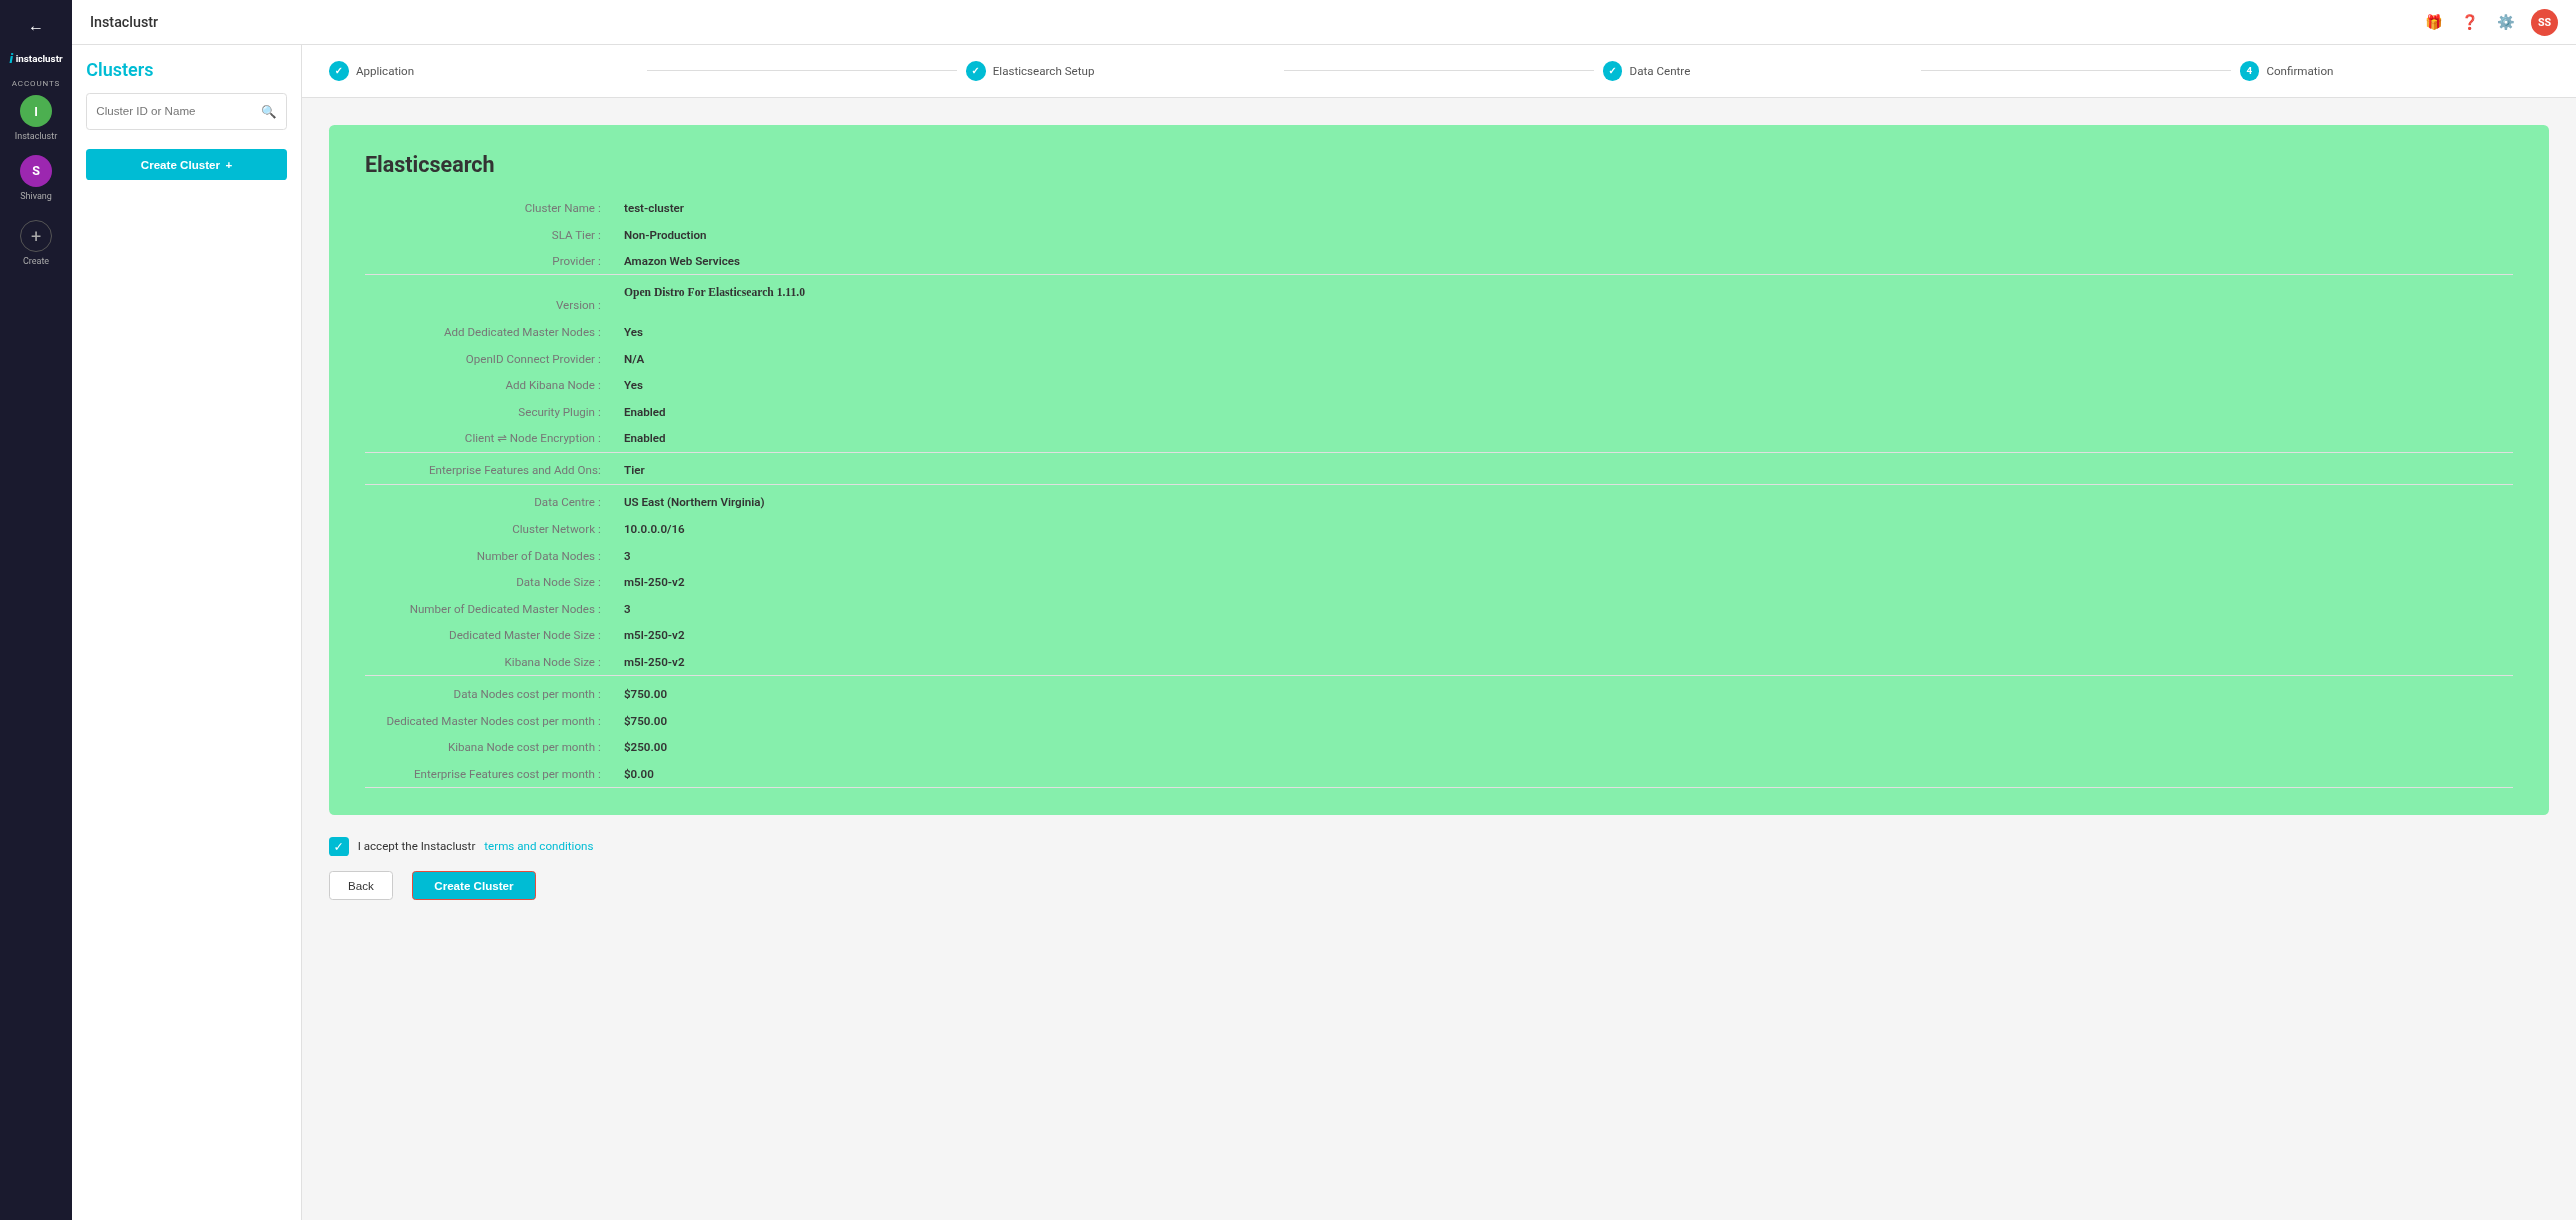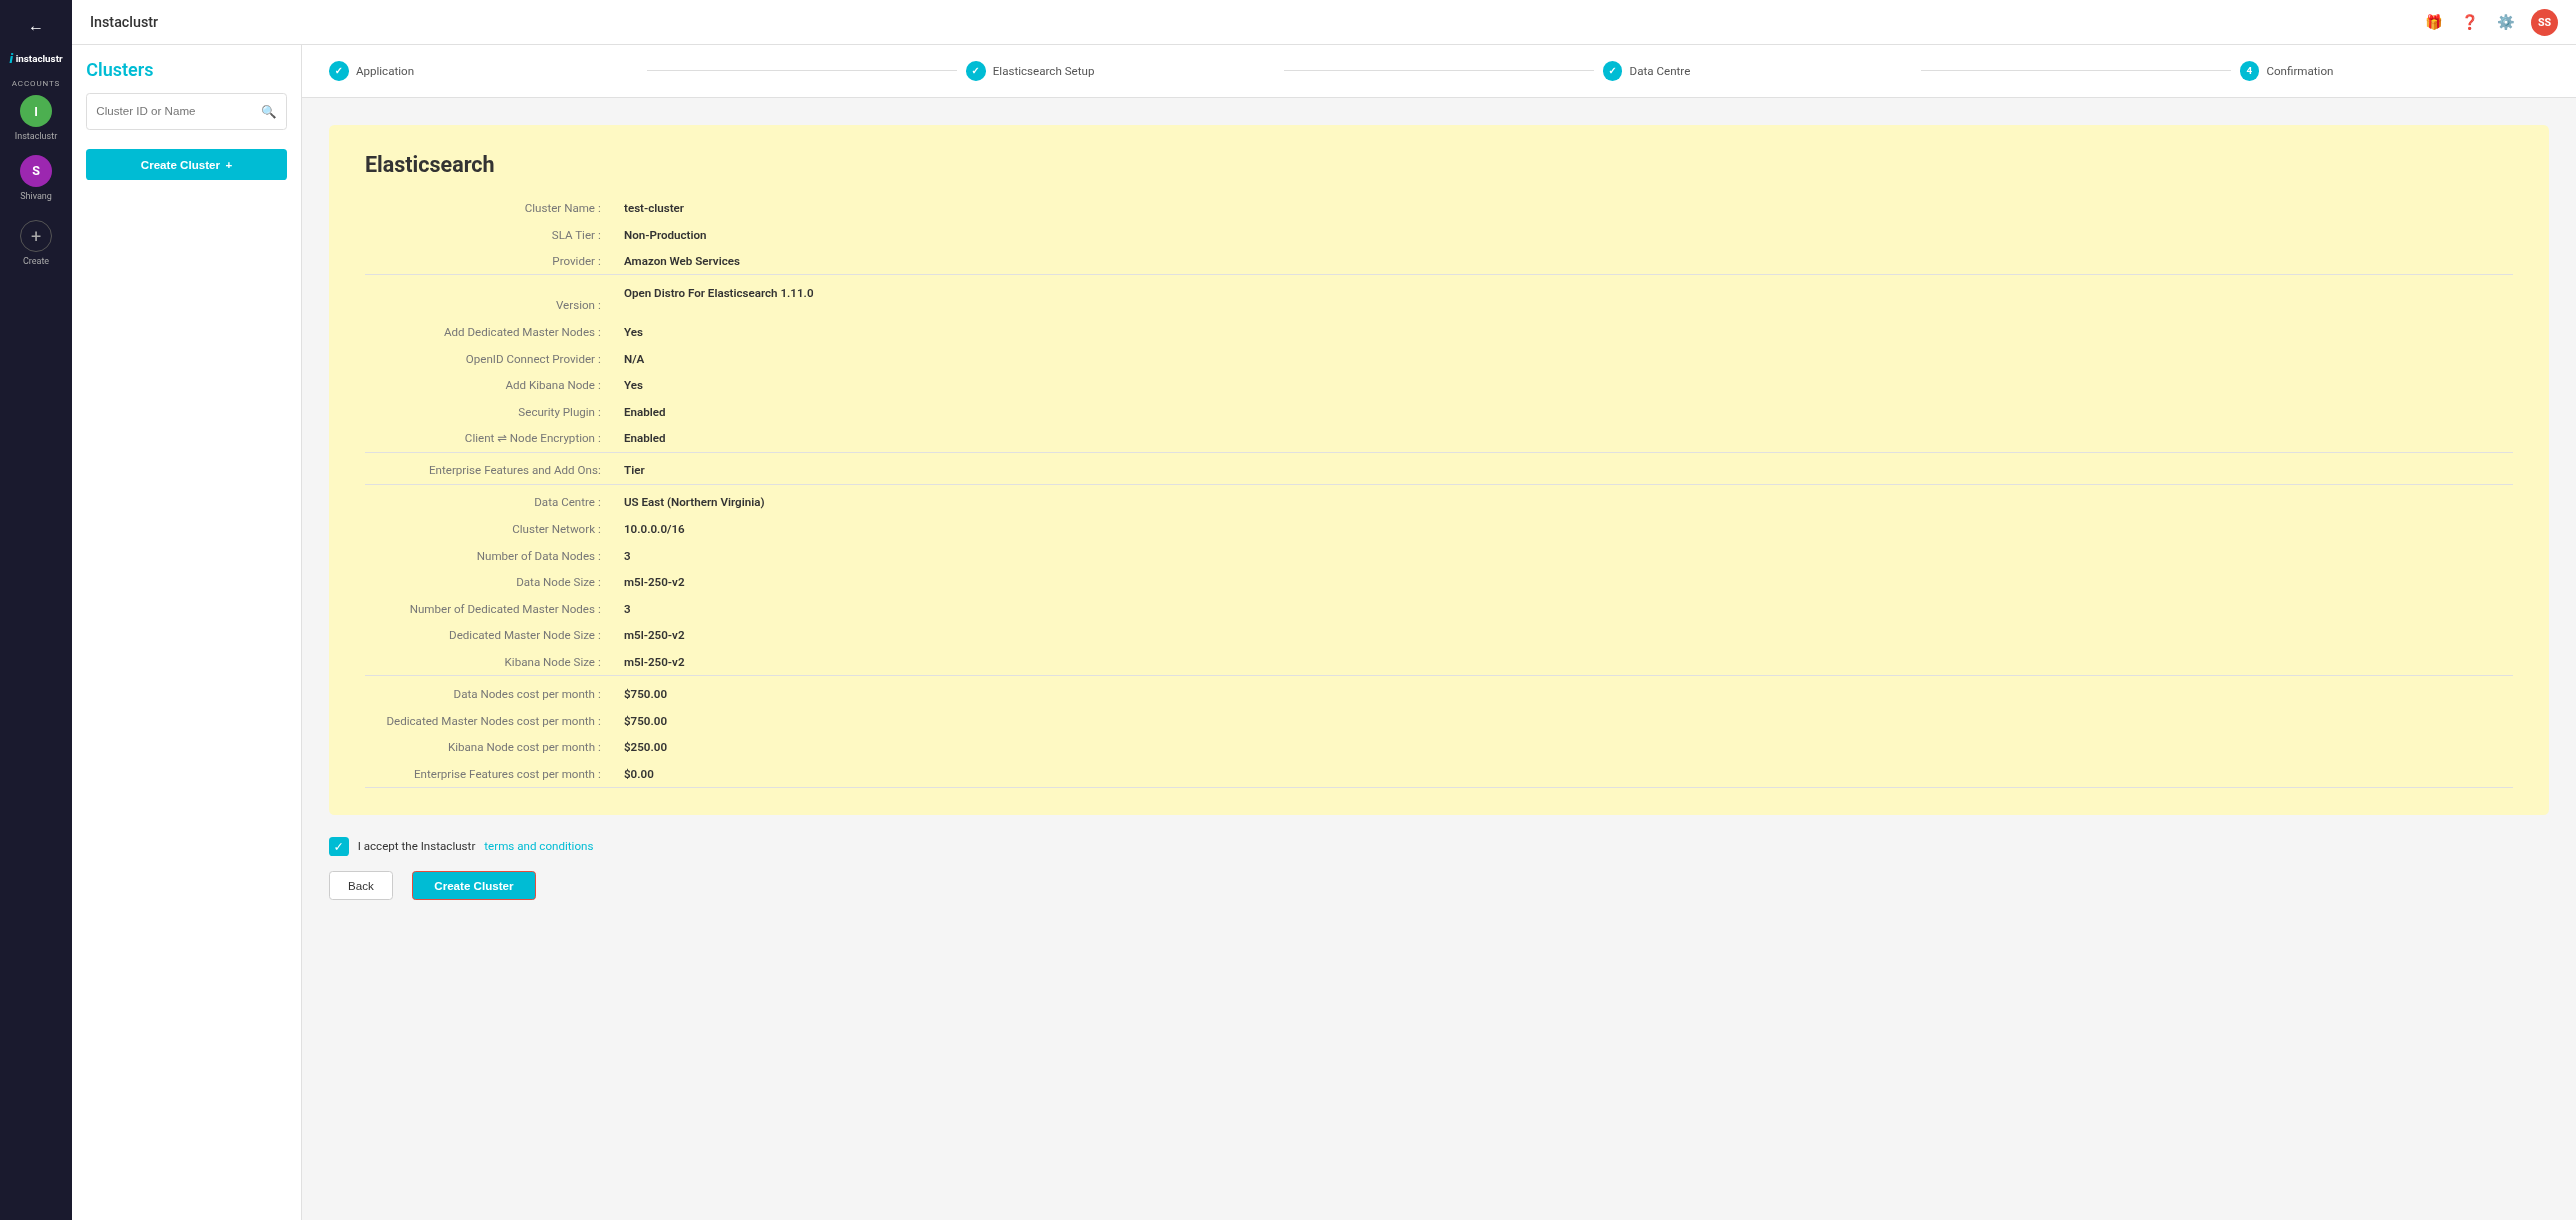--- a/index.html
+++ b/index.html
@@ -39,21 +39,21 @@
     .wizard-steps { display: flex; align-items: center; padding: 16px 27px; background: white; border-bottom: 0.9px solid #e0e0e0; }
     .step { display: flex; align-items: center; gap: 7.2px; flex: 1; }
     .step-icon { width: 19.7px; height: 19.7px; border-radius: 50%; display: flex; align-items: center; justify-content: center; font-size: 9.8px; font-weight: bold; }
     .step-icon.completed { background: #00bcd4; color: white; }
     .step-icon.active { background: #00bcd4; color: white; }
     .step-label { font-size: 11.6px; color: #555; }
     .step-connector { flex: 1; height: 0.9px; background: #ddd; margin: 0 9px; }
 
     
     .content { flex: 1; overflow-y: auto; padding: 27px; }
-    .confirmation-card { background: #fef9c3; border-radius: 5.4px; padding: 27px 36px; margin-bottom: 21.5px; }
+    .confirmation-card { background: #86efac; border-radius: 5.4px; padding: 27px 36px; margin-bottom: 21.5px; }
     .section-title { font-size: 21.5px; font-weight: 700; color: #333; margin-bottom: 18px; }
     .info-table { width: 100%; border-collapse: collapse; }
     .info-table td { padding: 6.3px 9px; font-size: 11.6px; vertical-align: top; }
     .info-table .label { text-align: right; color: #777; width: 250px; padding-right: 14.3px; }
     .info-table .value { color: #333; font-weight: 600; }
 
     
     .footer-section { display: flex; flex-direction: column; gap: 14.3px; }
     .terms-row { display: flex; align-items: center; gap: 9px; font-size: 11.6px; color: #333; }
     .terms-checkbox { width: 19.7px; height: 19.7px; background: #00bcd4; border-radius: 3.6px; display: flex; align-items: center; justify-content: center; color: white; font-size: 12.5px; cursor: pointer; flex-shrink: 0; }
@@ -149,21 +149,21 @@
               <tr>
                 <td class="label">Provider :</td>
                 <td class="value">Amazon Web Services</td>
               </tr>
 
               <tr>
                 <td colspan="2" style="border-top:0.9px solid #e0e0e0;padding:0;height:0;"></td>
               </tr>
               <tr>
                 <td class="label" style="padding-top:23px;">Version :</td>
-                <td class="value" style="padding-top:10.7px;">Open Distro For Elasticsearch 1.11.0</td>
+                <td class="value" style="padding-top:10.7px;font-family:Liberation Serif, serif;">Open Distro For Elasticsearch 1.11.0</td>
               </tr>
               <tr>
                 <td class="label">Add Dedicated Master Nodes :</td>
                 <td class="value">Yes</td>
               </tr>
               <tr>
                 <td class="label">OpenID Connect Provider :</td>
                 <td class="value">N/A</td>
               </tr>
               <tr>

